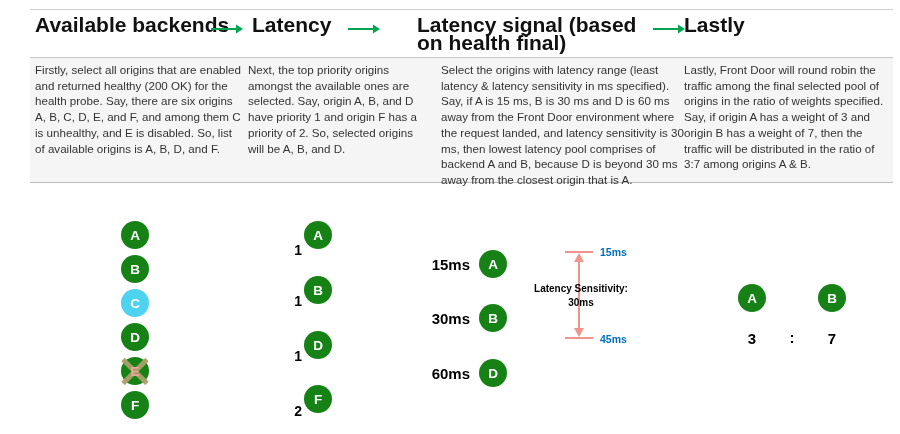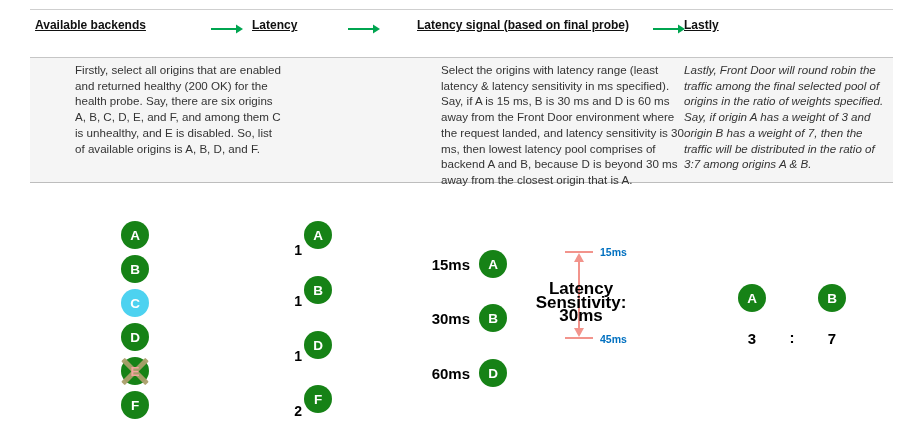--- a/index.html
+++ b/index.html
@@ -6,53 +6,53 @@
   #canvas{
     position:relative;width:900px;height:434px;background:#ffffff;
     font-family:"Liberation Sans",sans-serif;color:#1a1a1a;overflow:hidden;
   }
   .abs{position:absolute;}
   
   .top-line{left:30px;top:9px;width:863px;height:1px;background:#cfcfcf;}
   .desc-band{left:30px;top:57px;width:863px;height:126px;background:#f5f5f5;
     border-top:1px solid #c6c6c6;border-bottom:1px solid #bdbdbd;box-sizing:border-box;}
   
-  .hdr{font-weight:bold;font-size:12px;line-height:18px;color:#111;text-decoration:underline;}
+  .hdr{font-weight:bold;font-size:21px;line-height:18px;color:#111;}
   .h1{left:35px;top:16px;}
   .h2{left:252px;top:16px;}
   .h3{left:417px;top:16px;width:228px;}
   .h4{left:684px;top:16px;}
   .h-arrow{width:34px;height:12px;}
   .ha1{left:210px;top:21px;}
   .ha2{left:347px;top:21px;}
   .ha3{left:652px;top:21px;}
   
   .desc{font-size:11.6px;line-height:15.7px;color:#333;top:62px;}
-  .d1{left:35px;width:206px;margin-left:40px;}
+  .d1{left:35px;width:206px;}
   .d2{left:248px;width:172px;}
   .d3{left:441px;width:252px;}
-  .d4{left:684px;width:208px;font-style:italic;}
+  .d4{left:684px;width:208px;}
   
   .circle{position:absolute;width:28px;height:28px;border-radius:50%;
     display:flex;align-items:center;justify-content:center;
     color:#fff;font-weight:bold;font-size:13.5px;}
   .green{background:#168216;}
   .cyan{background:#4dd2f0;}
   .disabled .letter{color:#f2a39e;position:relative;z-index:2;}
   .cross-bar{position:absolute;left:-3px;top:11.5px;width:34px;height:5px;
     background:#ab9f6a;border-radius:1px;opacity:.95;z-index:1;}
   .cb1{transform:rotate(45deg);}
   .cb2{transform:rotate(-45deg);}
   
   .prio-num{font-weight:bold;font-size:14px;width:12px;text-align:right;color:#000;}
   
   .lat-label{font-weight:bold;font-size:15px;width:52px;text-align:right;color:#000;}
   .blue-label{font-weight:bold;font-size:10.5px;color:#0070c0;}
   .sens{left:508px;top:282px;width:146px;text-align:center;font-weight:bold;
-    font-size:17px;line-height:13.5px;color:#000;z-index:2;}
+    font-size:10px;line-height:13.5px;color:#000;z-index:2;}
   
   .w-num{font-weight:bold;font-size:15px;width:14px;text-align:center;color:#000;}
 </style>
 </head>
 <body>
 
 <div id="canvas">
 
   <div class="abs top-line"></div>
   <div class="abs desc-band"></div>
@@ -64,30 +64,31 @@
         <polygon points="26,1.5 33,6 26,10.5" fill="#00a550"></polygon>
       </svg>
   </span>
   <div class="abs hdr h2">Latency</div>
   <span class="abs h-arrow ha2">
     <svg width="34" height="12" viewBox="0 0 34 12">
         <line x1="1" y1="6" x2="26" y2="6" stroke="#00a550" stroke-width="2"></line>
         <polygon points="26,1.5 33,6 26,10.5" fill="#00a550"></polygon>
       </svg>
   </span>
-  <div class="abs hdr h3">Latency signal (based on final probe)</div>
+  <div class="abs hdr h3">Latency signal (based on health final)</div>
   <span class="abs h-arrow ha3">
     <svg width="34" height="12" viewBox="0 0 34 12">
         <line x1="1" y1="6" x2="26" y2="6" stroke="#00a550" stroke-width="2"></line>
         <polygon points="26,1.5 33,6 26,10.5" fill="#00a550"></polygon>
       </svg>
   </span>
   <div class="abs hdr h4">Lastly</div>
 
   <div class="abs desc d1">Firstly, select all origins that are enabled and returned healthy (200 OK) for the health probe. Say, there are six origins A, B, C, D, E, and F, and among them C is unhealthy, and E is disabled. So, list of available origins is A, B, D, and F.</div>
+  <div class="abs desc d2">Next, the top priority origins amongst the available ones are selected. Say, origin A, B, and D have priority 1 and origin F has a priority of 2. So, selected origins will be A, B, and D.</div>
   <div class="abs desc d3">Select the origins with latency range (least latency &amp; latency sensitivity in ms specified). Say, if A is 15 ms, B is 30 ms and D is 60 ms away from the Front Door environment where the request landed, and latency sensitivity is 30 ms, then lowest latency pool comprises of backend A and B, because D is beyond 30 ms away from the closest origin that is A.</div>
   <div class="abs desc d4">Lastly, Front Door will round robin the traffic among the final selected pool of origins in the ratio of weights specified. Say, if origin A has a weight of 3 and origin B has a weight of 7, then the traffic will be distributed in the ratio of 3:7 among origins A &amp; B.</div>
 
   <div class="circle green" style="left:121px;top:221px">
       <span class="letter">A</span>
     </div>
   <div class="circle green" style="left:121px;top:255px">
       <span class="letter">B</span>
     </div>
   <div class="circle cyan" style="left:121px;top:289px">

